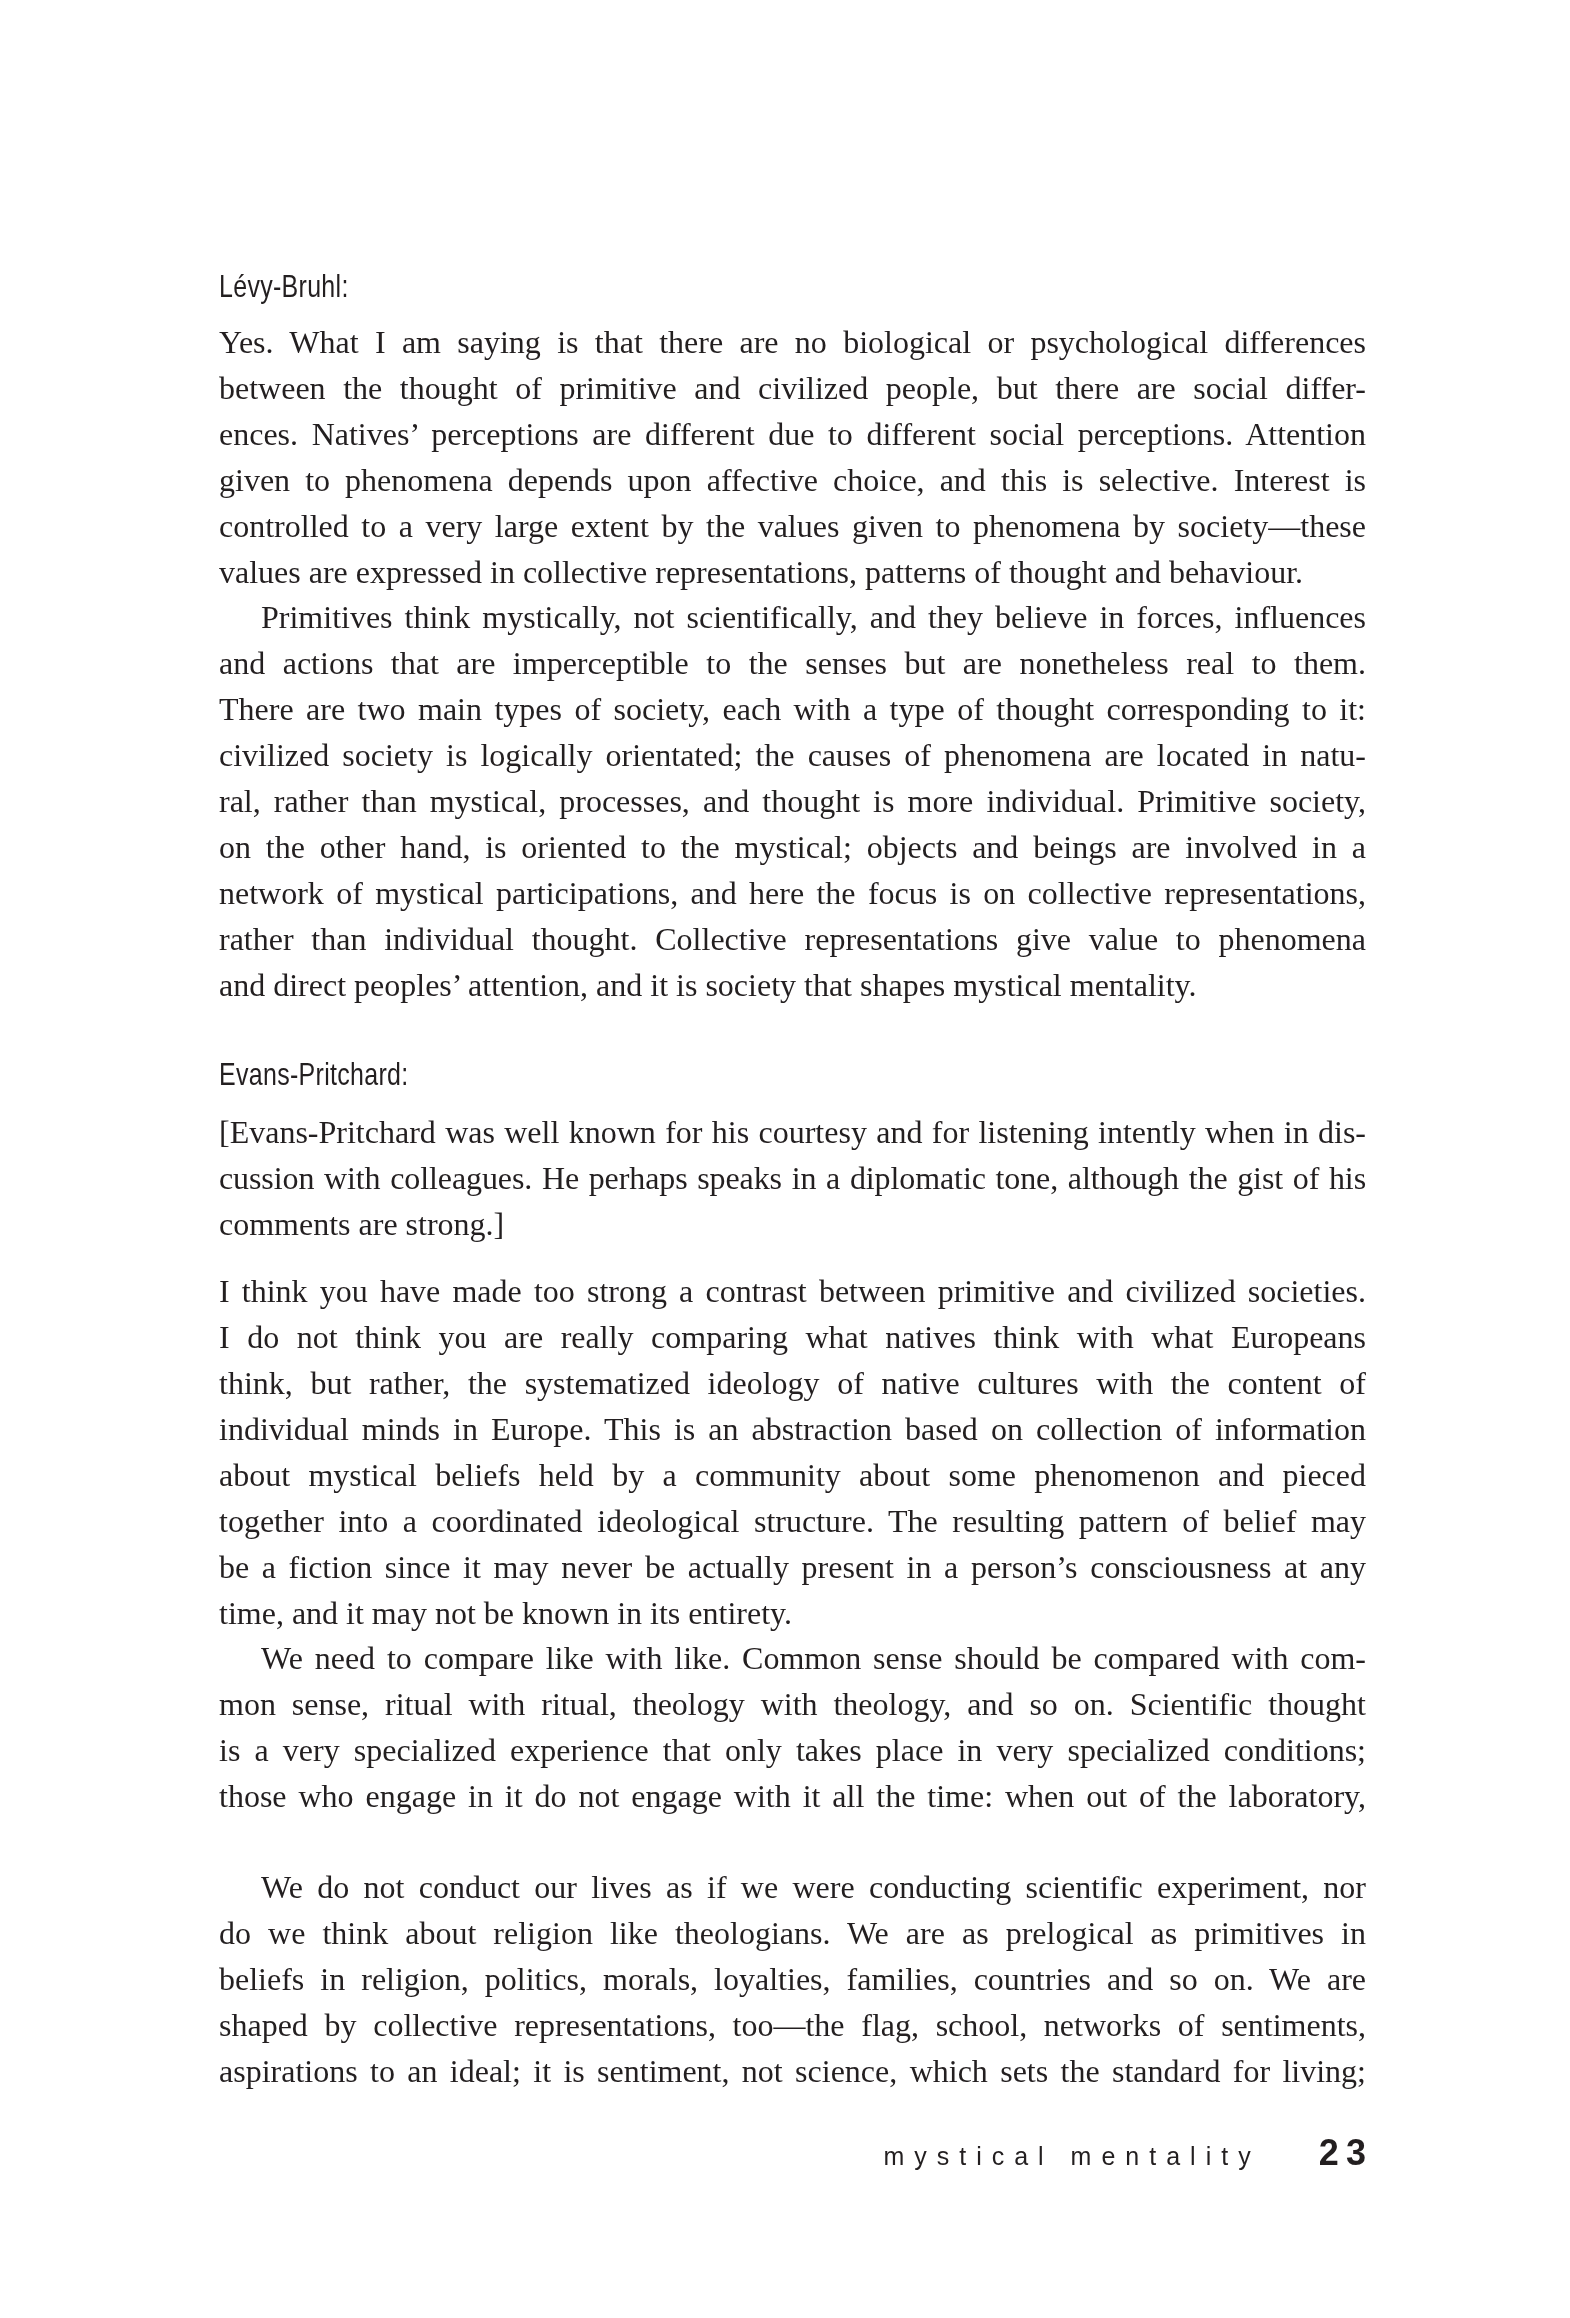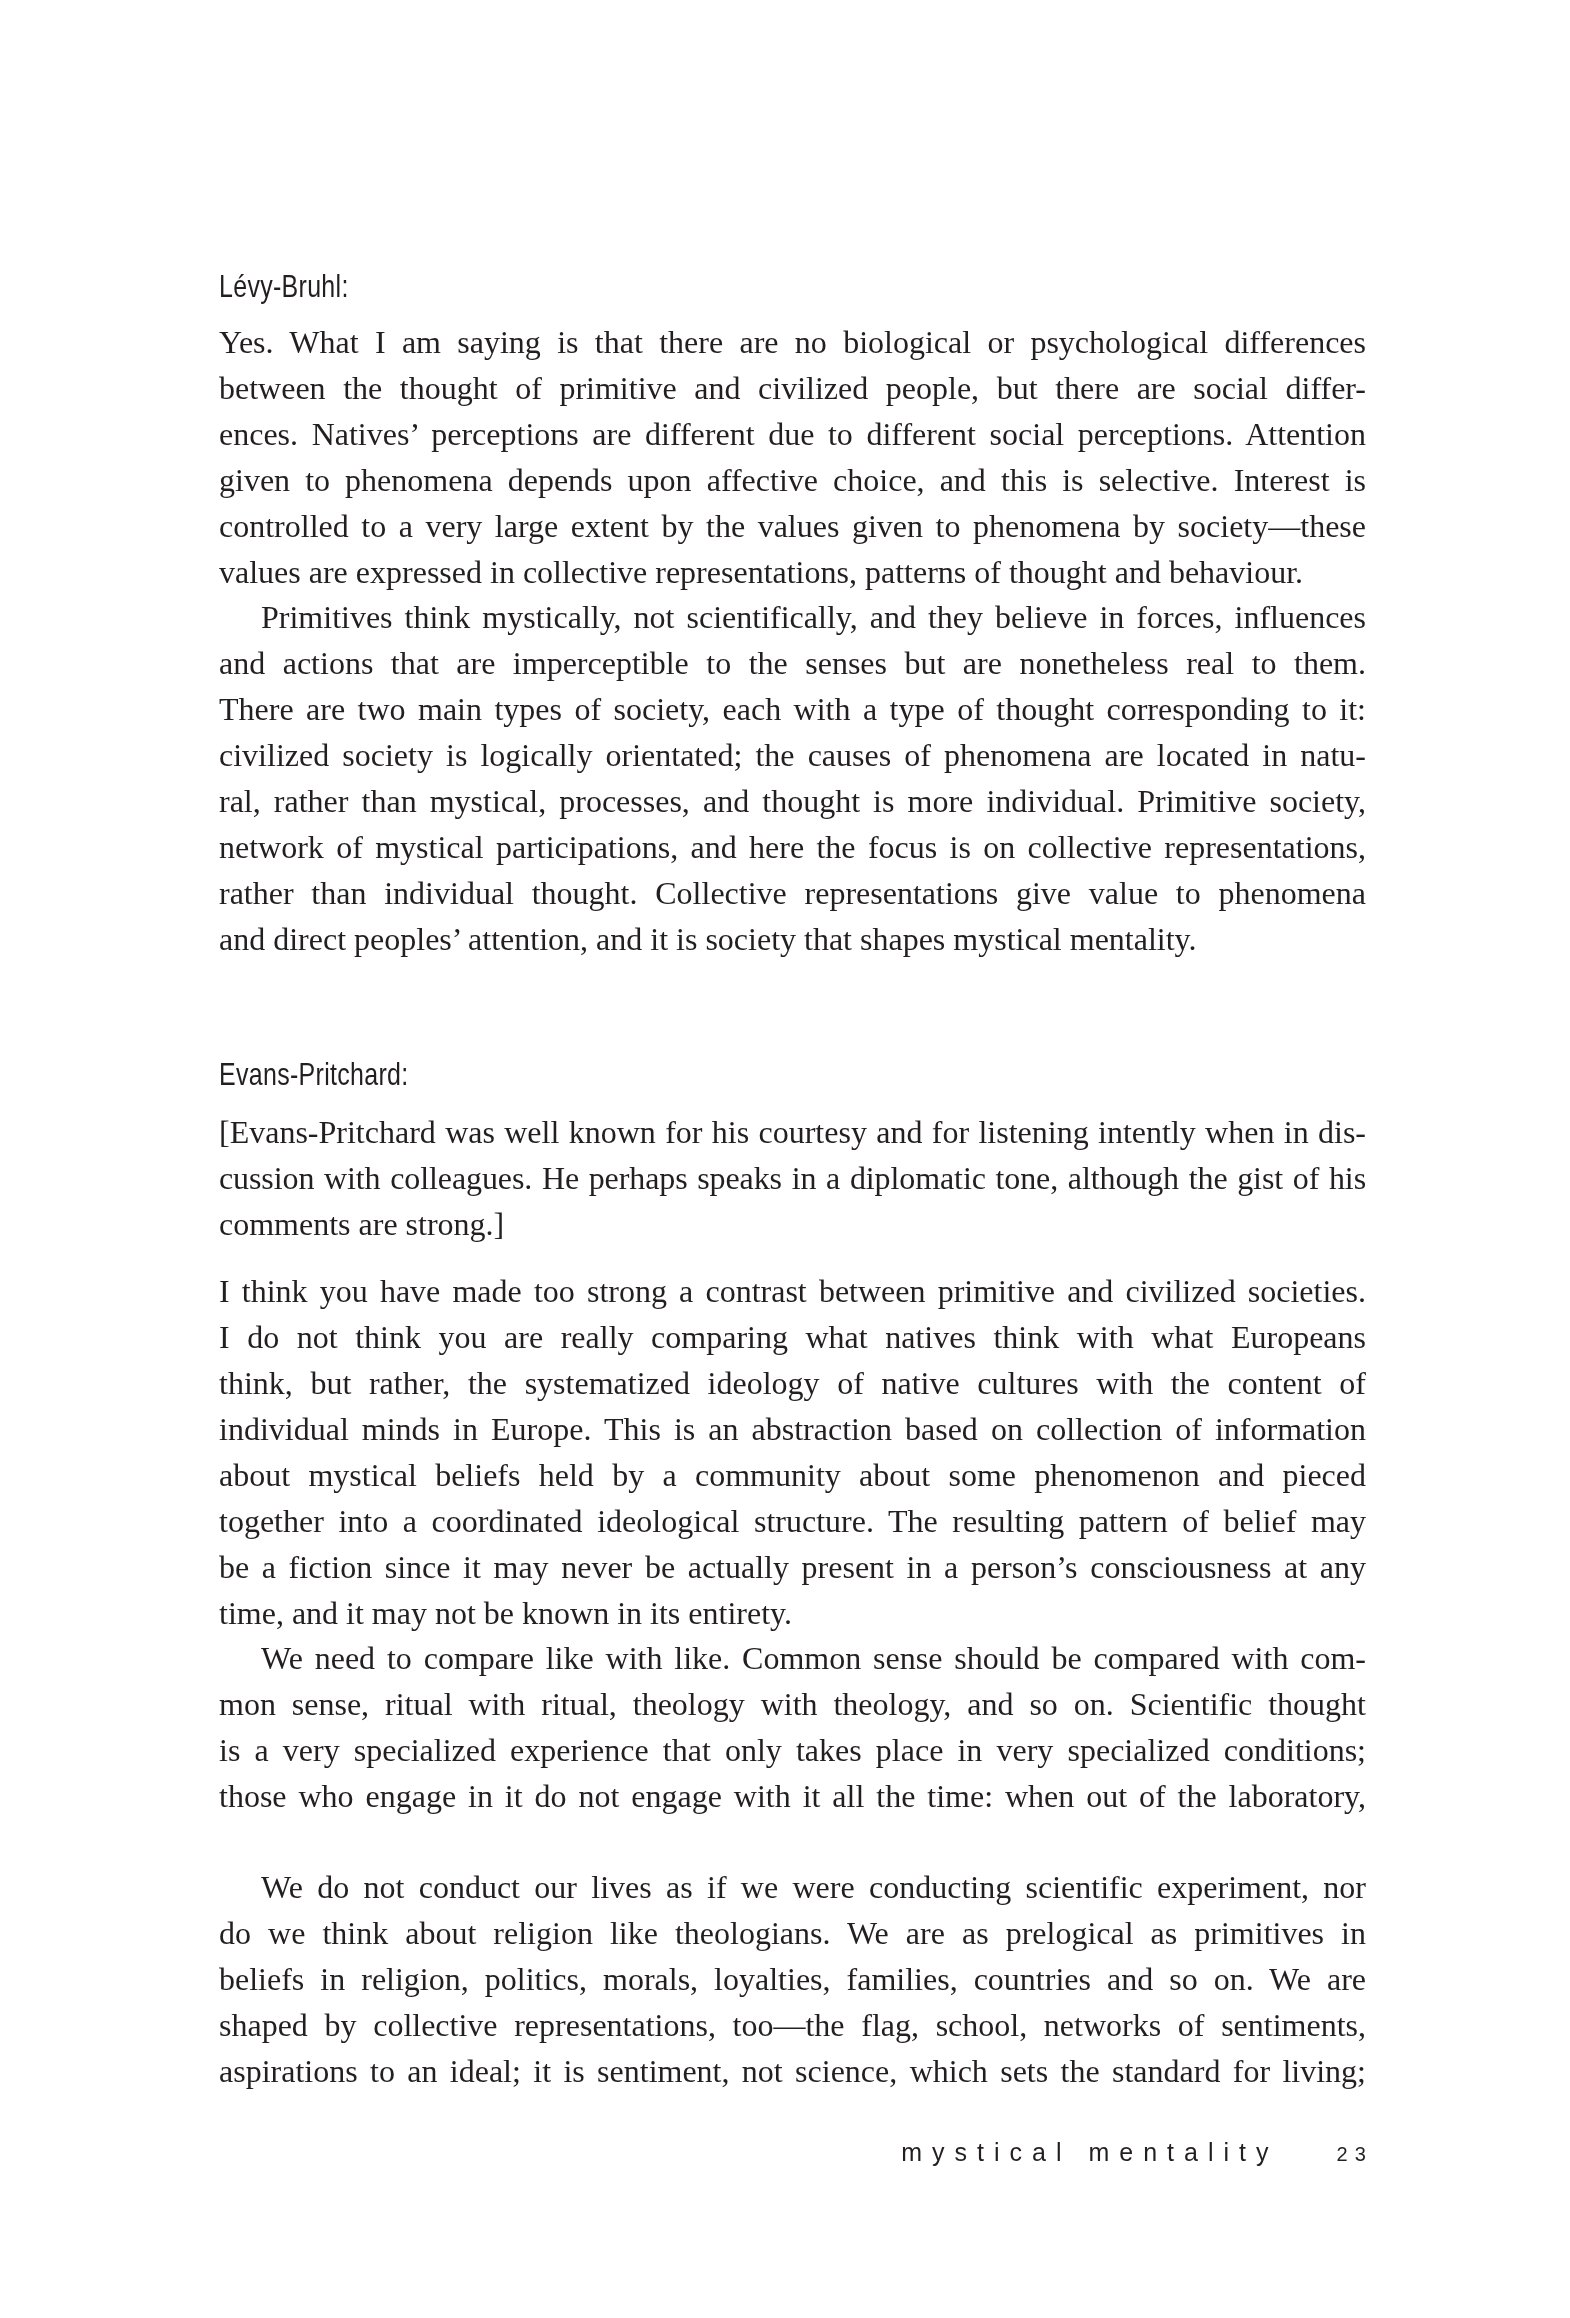--- a/index.html
+++ b/index.html
@@ -20,21 +20,21 @@
     overflow: visible;
   }
   .line.last { text-align-last: left; }
   .line.indent { padding-left: 42px; }
   .footer {
     position: absolute; top: 2130px; right: 205px; height: 45px; line-height: 45px;
     font-family: "Liberation Sans", sans-serif; white-space: nowrap;
     display: flex; align-items: baseline; gap: 0;
   }
   .running-title { font-size: 25px; letter-spacing: 10px; margin-right: 58px; }
-  .page-number { font-size: 20px; font-weight: normal; letter-spacing: 7.3px; margin-right: -7.3px; }
+  .page-number { font-size: 36px; font-weight: bold; letter-spacing: 7.3px; margin-right: -7.3px; }
 </style>
 </head>
 <body>
 
 <div class="page">
 
   <div class="block speaker" style="top:263px;">Lévy-Bruhl:</div>
 
   <div class="block para" style="top:319px;">
       <span class="line">Yes. What I am saying is that there are no biological or psychological differences</span>
@@ -43,20 +43,21 @@
       <span class="line">given to phenomena depends upon affective choice, and this is selective. Interest is</span>
       <span class="line">controlled to a very large extent by the values given to phenomena by society—these</span>
       <span class="line last">values are expressed in collective representations, patterns of thought and behaviour.</span>
     </div>
   <div class="block para" style="top:594px;">
       <span class="line indent">Primitives think mystically, not scientifically, and they believe in forces, influences</span>
       <span class="line">and actions that are imperceptible to the senses but are nonetheless real to them.</span>
       <span class="line">There are two main types of society, each with a type of thought corresponding to it:</span>
       <span class="line">civilized society is logically orientated; the causes of phenomena are located in natu-</span>
       <span class="line">ral, rather than mystical, processes, and thought is more individual. Primitive society,</span>
+      <span class="line">on the other hand, is oriented to the mystical; objects and beings are involved in a</span>
       <span class="line">network of mystical participations, and here the focus is on collective representations,</span>
       <span class="line">rather than individual thought. Collective representations give value to phenomena</span>
       <span class="line last">and direct peoples’ attention, and it is society that shapes mystical mentality.</span>
     </div>
 
   <div class="block speaker" style="top:1051px;">Evans-Pritchard:</div>
 
   <div class="block para italic" style="top:1109px;">
       <span class="line">[Evans-Pritchard was well known for his courtesy and for listening intently when in dis-</span>
       <span class="line" style="letter-spacing: -0.1px;">cussion with colleagues. He perhaps speaks in a diplomatic tone, although the gist of his</span>

